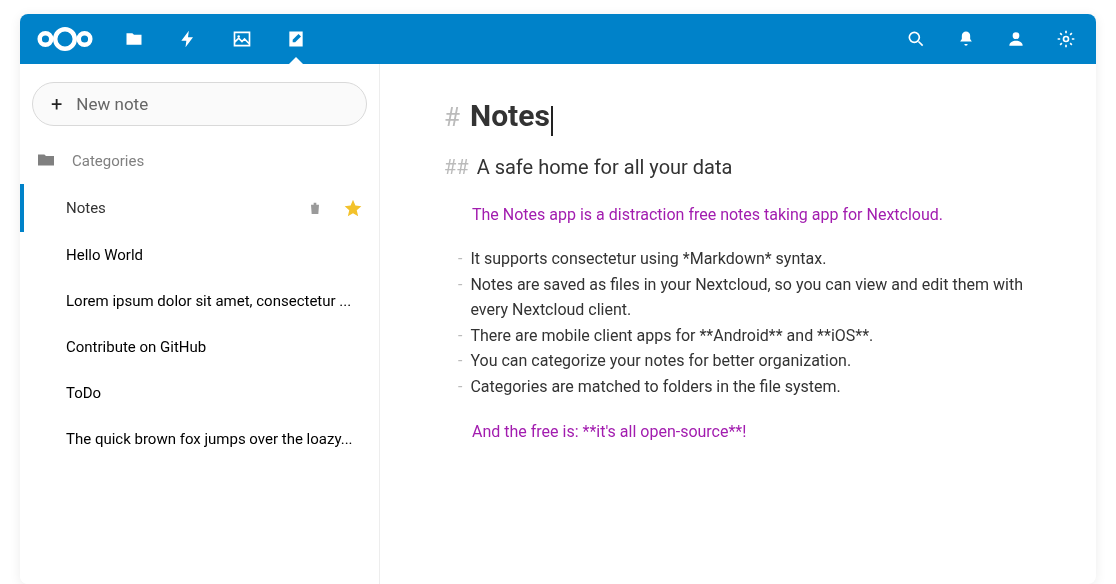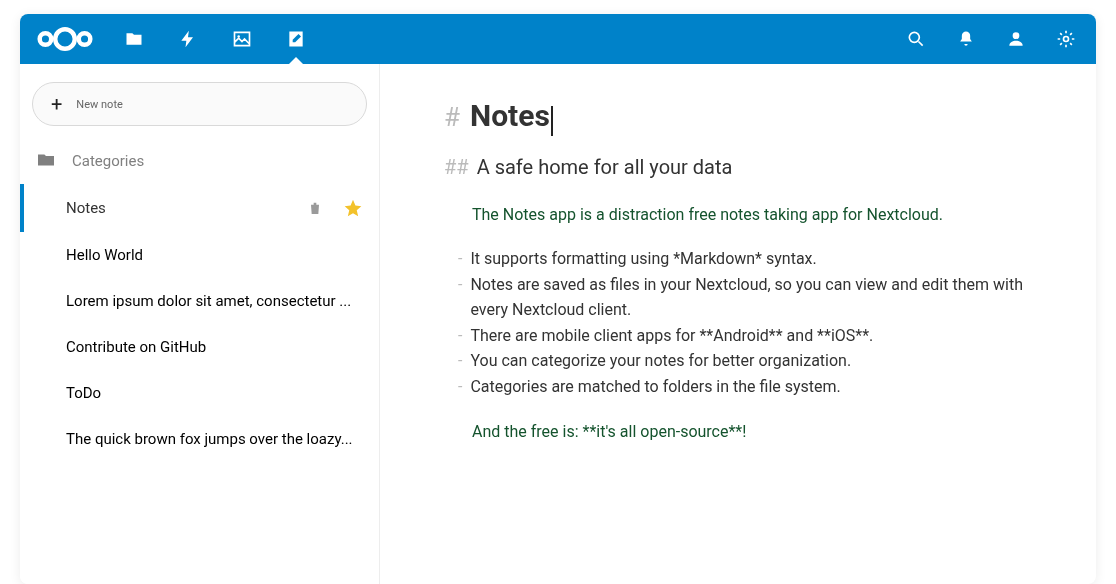--- a/index.html
+++ b/index.html
@@ -58,21 +58,21 @@
       margin: 8px 12px 16px 12px;
       border: 1px solid #d9d9d9;
       border-radius: 24px;
       height: 44px;
       display:flex; align-items:center;
       padding: 0 18px;
       cursor:pointer;
       background: #fafafa;
     }
     .new-note .plus { font-size: 20px; margin-right: 14px; color:#222; font-weight:400;}
-    .new-note .label { color:#666; font-size:11px;}
+    .new-note .label { color:#666; font-size:17px;}
     .cat-row {
       display:flex; align-items:flex-start;
       padding: 10px 16px 10px 16px;
       color:#808080; cursor:pointer;
       gap:16px;
       font-size:15px;
     }
     .cat-row .folder-icon { width:20px; height:16px; fill:#808080;}
     .note-list { margin-top:4px; }
     .note-item {
@@ -102,21 +102,21 @@
       color:#333;
       overflow:auto;
     }
     .ed-h1-line { display:flex; align-items:baseline; margin-bottom:22px; }
     .ed-h1-line .hash { color:#bbb; font-size:26px; margin-right:10px; }
     .ed-h1-line .h1 { font-size:30px; font-weight:700; position:relative;}
     .cursor-caret::after { content:''; display:inline-block; width:2px; height:30px; background:#222; vertical-align:middle; margin-left:1px; transform:translateY(3px);}
     .ed-h2-line { display:flex; align-items:baseline; margin-bottom:26px;}
     .ed-h2-line .hash { color:#bbb; font-size:20px; margin-right:8px;}
     .ed-h2-line .h2 { font-size:20px; font-weight:400;}
-    .ed-para { margin-left:28px; font-size:16px; margin-bottom:22px; color:#14532d;}
+    .ed-para { margin-left:28px; font-size:16px; margin-bottom:22px; color:#a21caf;}
     .ed-list { margin-left:14px; margin-bottom:22px;}
     .ed-list li {
       list-style:none;
       font-size:16px;
       line-height:1.6;
       color:#333;
       display:flex;
     }
     .ed-list li::before {
       content:'-'; color:#bbb; margin-right:8px; flex-shrink:0;
@@ -238,21 +238,21 @@
         <span class="hash">#</span>
         <span class="h1 cursor-caret">Notes</span>
       </div>
       <div class="ed-h2-line">
         <span class="hash">##</span>
         <span class="h2">A safe home for all your data</span>
       </div>
       <p class="ed-para">The Notes app is a distraction free notes taking app for Nextcloud.</p>
       <ul class="ed-list">
         <li>
-            <span class="text">It supports formatting using *Markdown* syntax.</span>
+            <span class="text">It supports consectetur using *Markdown* syntax.</span>
           </li>
         <li>
             <span class="text">Notes are saved as files in your Nextcloud, so you can view and edit them with every Nextcloud client.</span>
           </li>
         <li>
             <span class="text">There are mobile client apps for **Android** and **iOS**.</span>
           </li>
         <li>
             <span class="text">You can categorize your notes for better organization.</span>
           </li>

